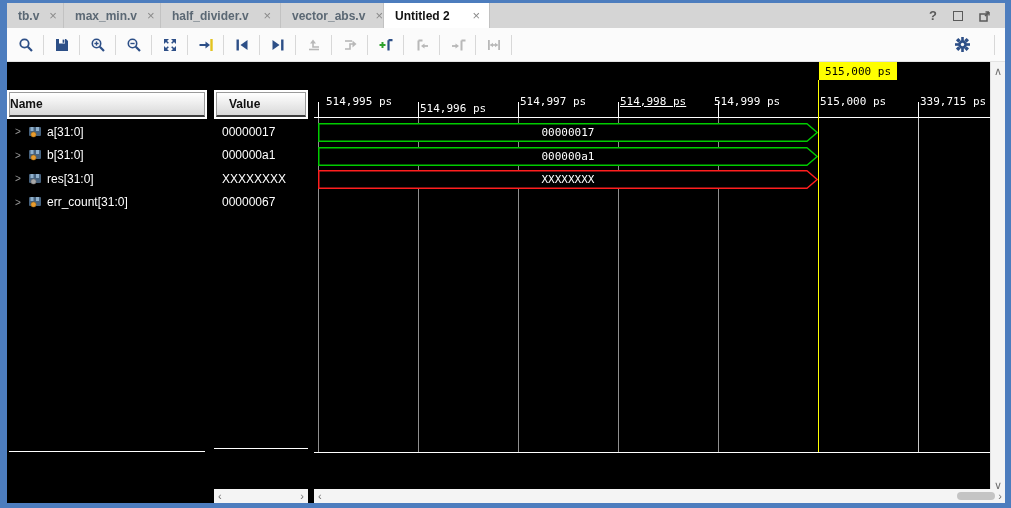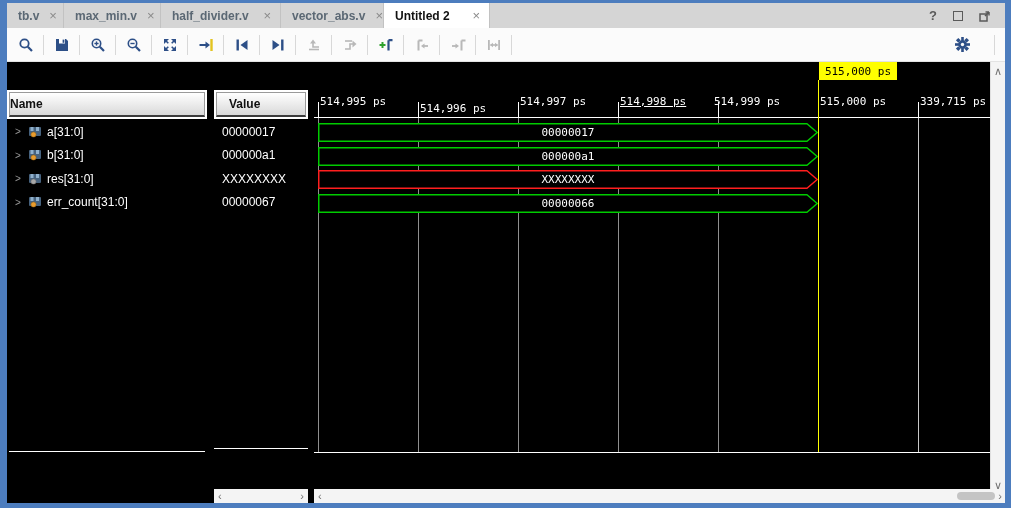--- a/index.html
+++ b/index.html
@@ -299,21 +299,21 @@
 
   <div class="abs mono" id="wave">
 
     <div class="abs gridline" style="left:4px;"></div>
     <div class="abs gridline" style="left:104px;"></div>
     <div class="abs gridline" style="left:204px;"></div>
     <div class="abs gridline" style="left:304px;"></div>
     <div class="abs gridline" style="left:404px;"></div>
     <div class="abs gridline" style="left:604px;background:#c8c8c8;"></div>
 
-    <span class="abs tick-label" style="left:6px;">514,995 ps</span>
+    <span class="abs tick-label" style="left:12px;">514,995 ps</span>
     <span class="abs tick-label" style="left:106px;margin-top:7px;">514,996 ps</span>
     <span class="abs tick-label" style="left:206px;">514,997 ps</span>
     <span class="abs tick-label" style="left:306px;text-decoration:underline;">514,998 ps</span>
     <span class="abs tick-label" style="left:400px;">514,999 ps</span>
     <span class="abs tick-label" style="left:506px;">515,000 ps</span>
     <span class="abs tick-label" style="left:606px;">339,715 ps</span>
 
     <div class="abs tickmark" style="left:4px;"></div>
     <div class="abs tickmark" style="left:104px;"></div>
     <div class="abs tickmark" style="left:204px;"></div>
@@ -335,26 +335,20 @@
             <polygon points="0.75,0.75 489,0.75 499.2,9.5 489,18.25 0.75,18.25" fill="#000" stroke="#00cc00" stroke-width="1.5" stroke-linejoin="round"></polygon>
           </svg>
       <span class="busval">000000a1</span>
     </div>
     <div class="abs busrow" style="top:108px;">
       <svg width="500" height="19">
             <polygon points="0.75,0.75 489,0.75 499.2,9.5 489,18.25 0.75,18.25" fill="#000" stroke="#ff1e1e" stroke-width="1.5" stroke-linejoin="round"></polygon>
           </svg>
       <span class="busval">XXXXXXXX</span>
     </div>
-    <div class="abs busrow" style="top:131.5px;">
-      <svg width="500" height="19">
-            <polygon points="0.75,0.75 489,0.75 499.2,9.5 489,18.25 0.75,18.25" fill="#000" stroke="#00cc00" stroke-width="1.5" stroke-linejoin="round"></polygon>
-          </svg>
-      <span class="busval">00000066</span>
-    </div>
 
     <div class="abs" style="left:504px;top:18px;width:1px;height:372px;background:#ffff00;"></div>
     <div class="abs" id="cursor-flag">515,000 ps</div>
   </div>
 
   <div class="abs sb" style="left:983px;top:59px;width:15px;height:441px;border-left:1px solid #e0e0e0;">
     <span class="sb-arrow" style="left:3px;top:2px;">∧</span>
     <span class="sb-arrow" style="left:3px;top:416px;">∨</span>
   </div>
 

